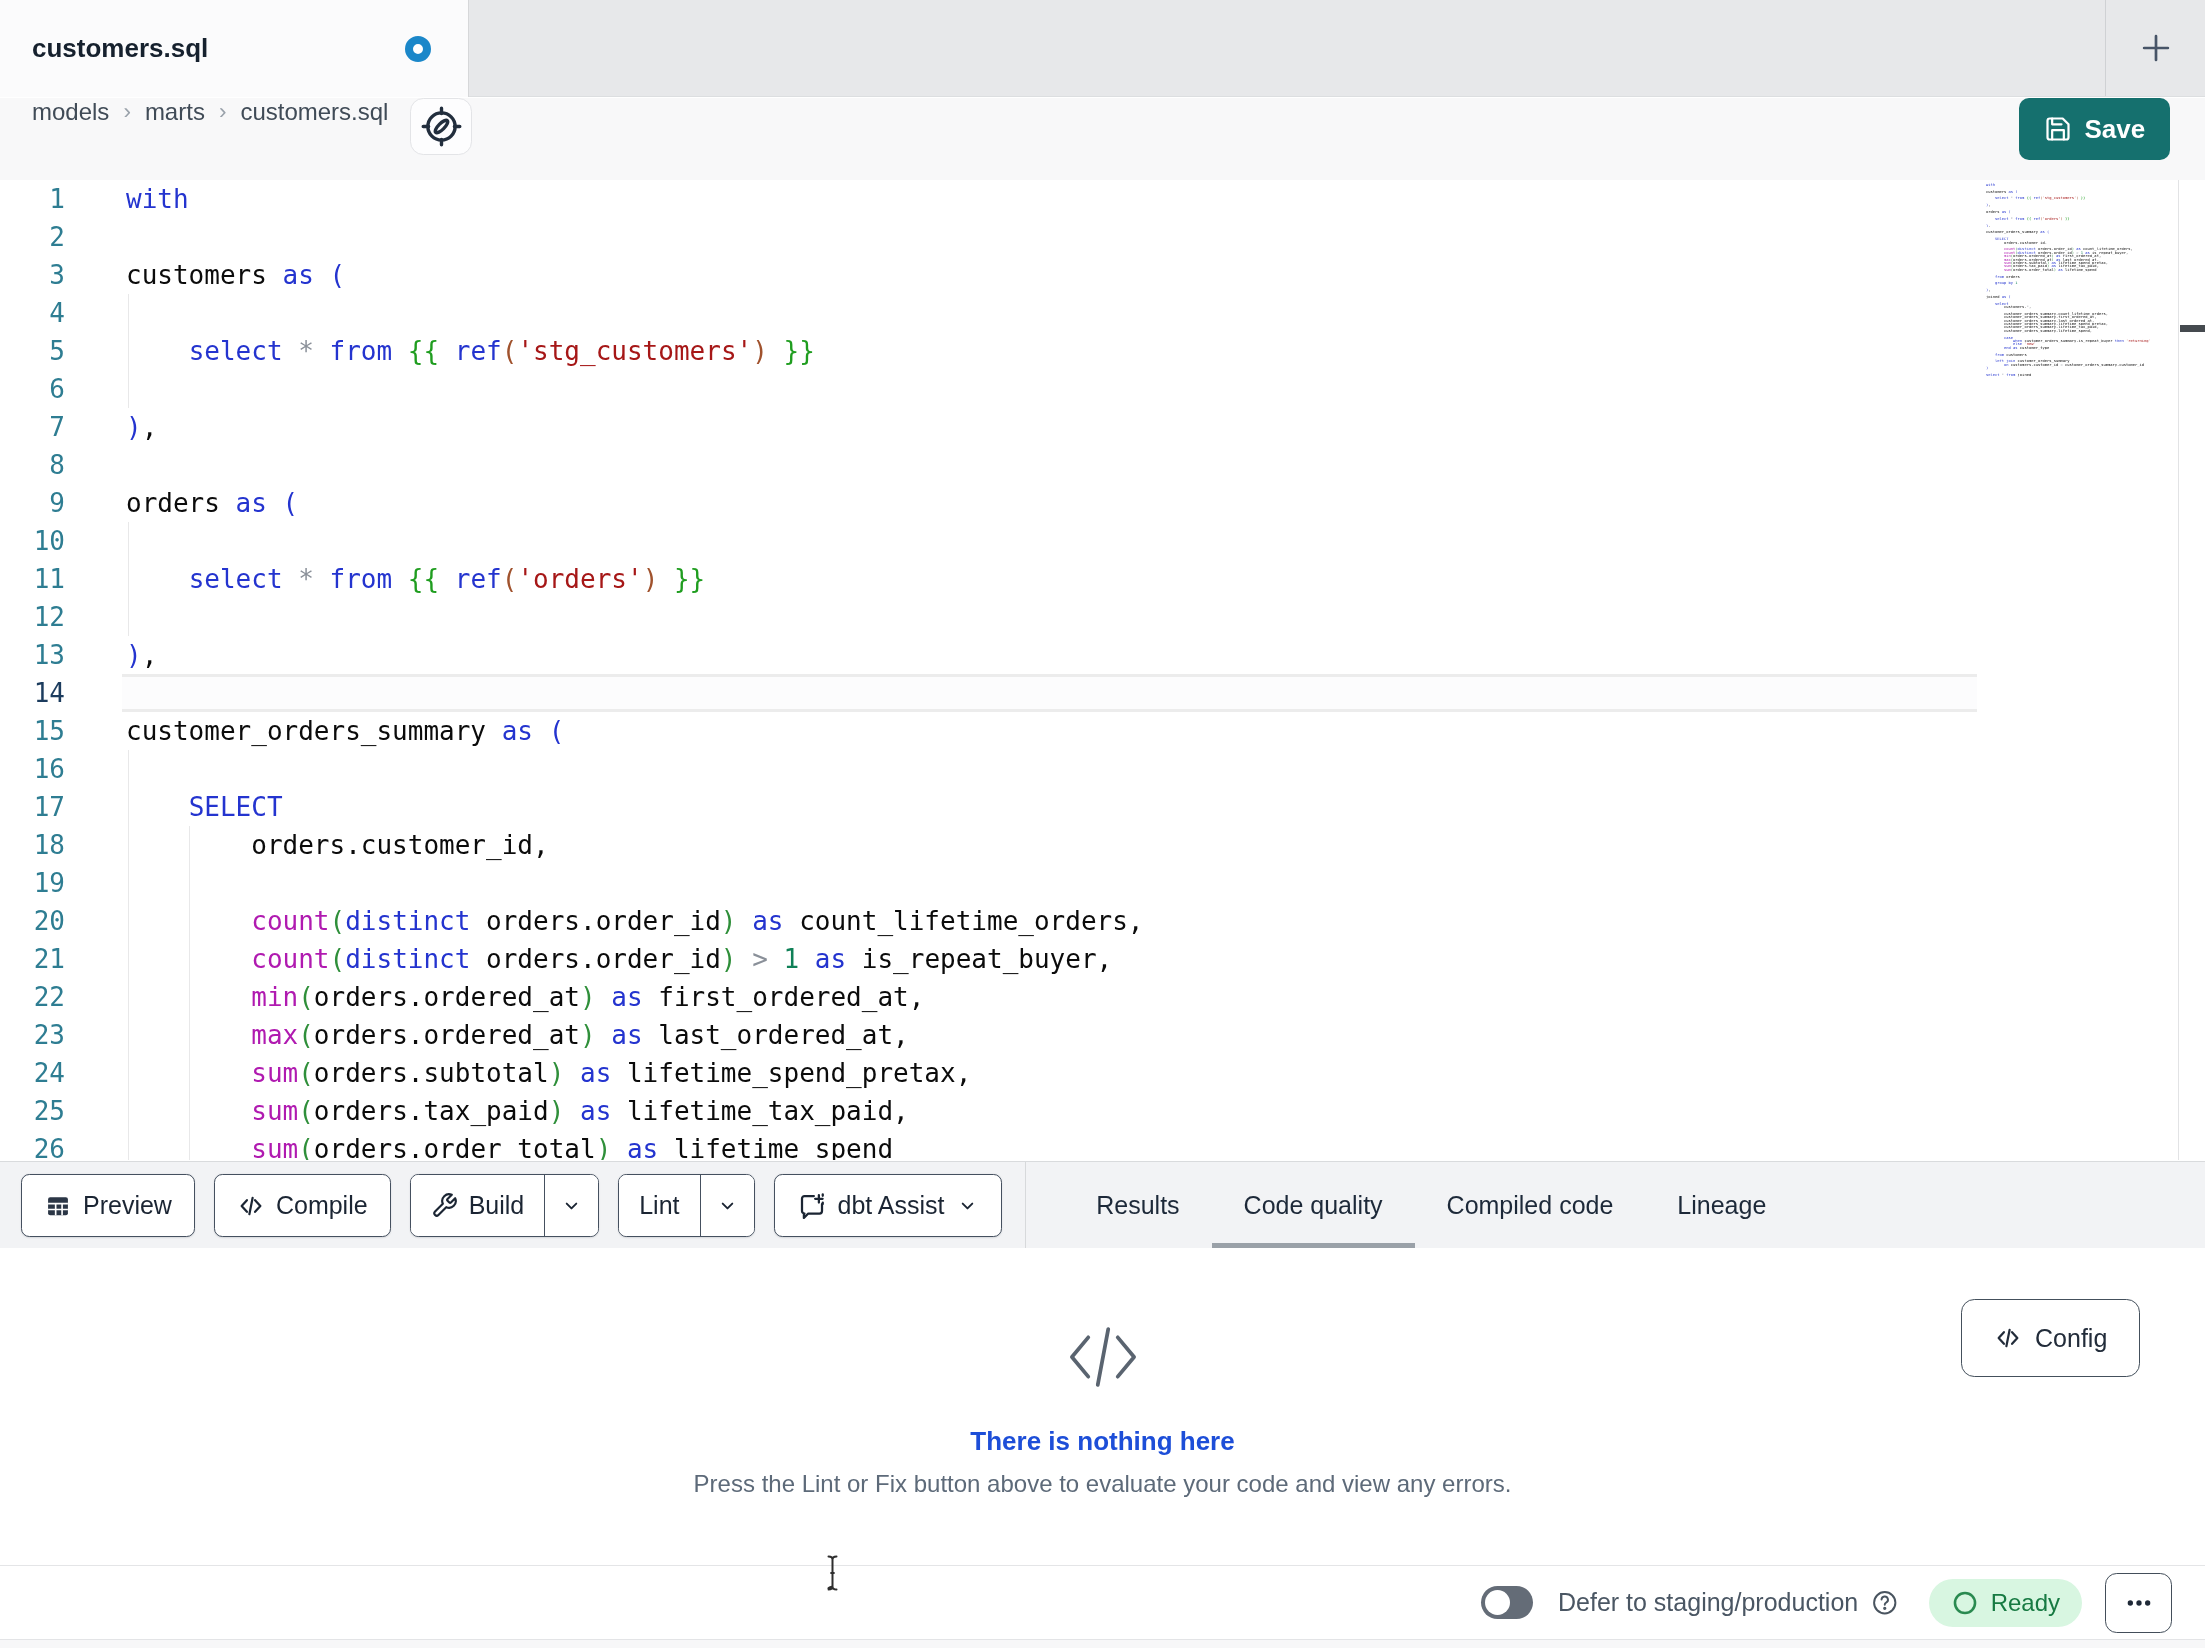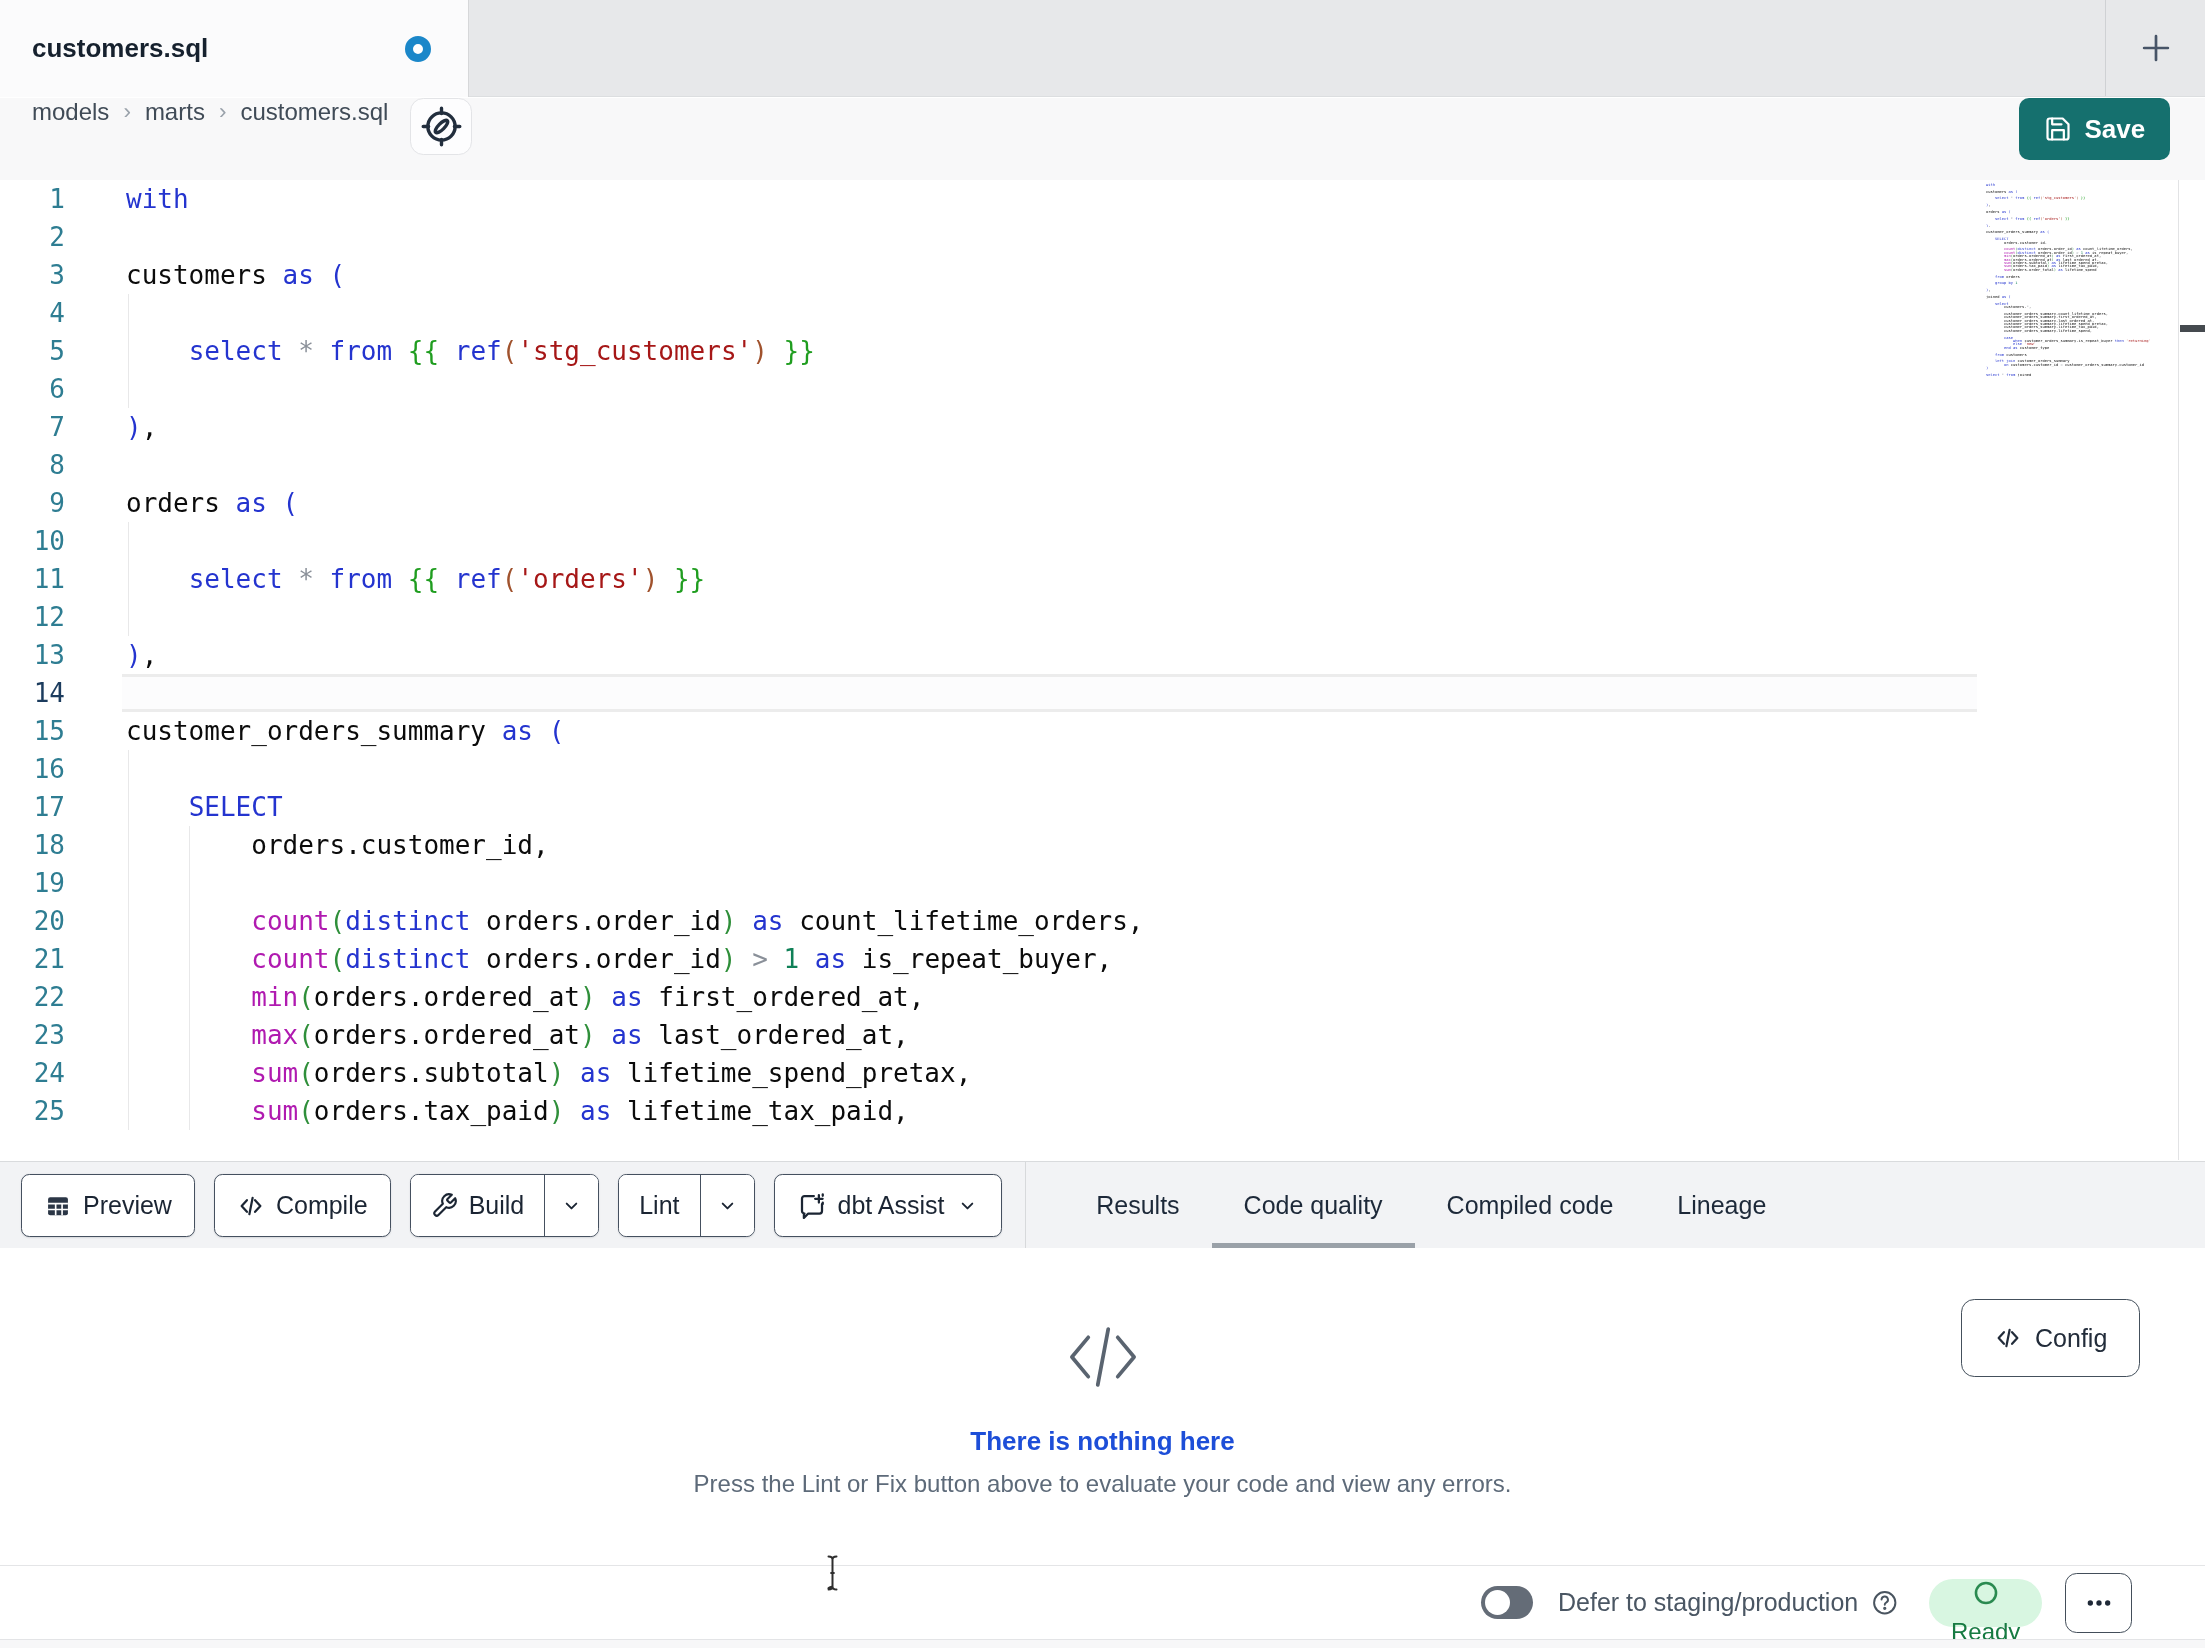--- a/index.html
+++ b/index.html
@@ -63,21 +63,21 @@
   .config-btn { position:absolute; right:65px; top:51px; width:179px; height:78px; border:1.7px solid #44505c; border-radius:13.3px;
                 background:#fff; display:flex; align-items:center; justify-content:center; gap:13.3px; font-size:25px; font-weight:500; color:#222c3a; cursor:pointer; }
   
   .statusbar { position:absolute; top:1565px; left:0; right:0; height:74px; background:#fff; border-top:0.8px solid #e4e5e7;
                display:flex; align-items:center; }
   .toggle { margin-left:1481px; width:52px; height:33px; border-radius:16.7px; background:var(--c-toggle); position:relative; flex:none; cursor:pointer; }
   .toggle .knob { position:absolute; left:4.2px; top:4.2px; width:25px; height:25px; border-radius:50%; background:#fff; }
   .defer-label { margin-left:25px; font-size:25px; color:#4a5663; white-space:nowrap; }
   .help { margin-left:13.3px; color:#49545f; display:flex; }
   .ready { margin-left:30px; height:48px; padding:0 22px; border-radius:24px; background:var(--c-ready_bg); display:flex; align-items:center; gap:11.7px;
-           font-size:24px; font-weight:500; color:var(--c-ready_text);flex-direction:column; }
+           font-size:24px; font-weight:500; color:var(--c-ready_text); }
   .dots-btn { margin-left:23px; width:67px; height:60px; border:1.7px solid #434e5a; border-radius:11.7px; background:#fff;
               display:flex; align-items:center; justify-content:center; color:#1f2937; cursor:pointer; }
   .bottom-strip { position:absolute; top:1639px; left:0; right:0; height:9.2px; background:#f7f7f8; border-top:0.8px solid #e3e4e6; }
   .ibeam { position:absolute; left:820px; top:1554px; color:#2e2e2e; z-index:10; }
   svg { display:block; }
 </style>
 </head>
 <body>
 
 <div class="screen">
@@ -146,20 +146,21 @@
         <div class="cl"><span class="ln">16</span><i class="guide g1"></i><span class="lc"></span></div>
         <div class="cl"><span class="ln">17</span><i class="guide g1"></i><span class="lc"><span class="tk-p">    </span><span class="tk-k">SELECT</span></span></div>
         <div class="cl"><span class="ln">18</span><i class="guide g1"></i><i class="guide g2"></i><span class="lc"><span class="tk-p">        orders.customer_id,</span></span></div>
         <div class="cl"><span class="ln">19</span><i class="guide g1"></i><i class="guide g2"></i><span class="lc"></span></div>
         <div class="cl"><span class="ln">20</span><i class="guide g1"></i><i class="guide g2"></i><span class="lc"><span class="tk-p">        </span><span class="tk-f">count</span><span class="tk-g">(</span><span class="tk-k">distinct</span><span class="tk-p"> orders.order_id</span><span class="tk-g">)</span><span class="tk-p"> </span><span class="tk-k">as</span><span class="tk-p"> count_lifetime_orders,</span></span></div>
         <div class="cl"><span class="ln">21</span><i class="guide g1"></i><i class="guide g2"></i><span class="lc"><span class="tk-p">        </span><span class="tk-f">count</span><span class="tk-g">(</span><span class="tk-k">distinct</span><span class="tk-p"> orders.order_id</span><span class="tk-g">)</span><span class="tk-p"> </span><span class="tk-o">&gt;</span><span class="tk-p"> </span><span class="tk-n">1</span><span class="tk-p"> </span><span class="tk-k">as</span><span class="tk-p"> is_repeat_buyer,</span></span></div>
         <div class="cl"><span class="ln">22</span><i class="guide g1"></i><i class="guide g2"></i><span class="lc"><span class="tk-p">        </span><span class="tk-f">min</span><span class="tk-g">(</span><span class="tk-p">orders.ordered_at</span><span class="tk-g">)</span><span class="tk-p"> </span><span class="tk-k">as</span><span class="tk-p"> first_ordered_at,</span></span></div>
         <div class="cl"><span class="ln">23</span><i class="guide g1"></i><i class="guide g2"></i><span class="lc"><span class="tk-p">        </span><span class="tk-f">max</span><span class="tk-g">(</span><span class="tk-p">orders.ordered_at</span><span class="tk-g">)</span><span class="tk-p"> </span><span class="tk-k">as</span><span class="tk-p"> last_ordered_at,</span></span></div>
         <div class="cl"><span class="ln">24</span><i class="guide g1"></i><i class="guide g2"></i><span class="lc"><span class="tk-p">        </span><span class="tk-f">sum</span><span class="tk-g">(</span><span class="tk-p">orders.subtotal</span><span class="tk-g">)</span><span class="tk-p"> </span><span class="tk-k">as</span><span class="tk-p"> lifetime_spend_pretax,</span></span></div>
         <div class="cl"><span class="ln">25</span><i class="guide g1"></i><i class="guide g2"></i><span class="lc"><span class="tk-p">        </span><span class="tk-f">sum</span><span class="tk-g">(</span><span class="tk-p">orders.tax_paid</span><span class="tk-g">)</span><span class="tk-p"> </span><span class="tk-k">as</span><span class="tk-p"> lifetime_tax_paid,</span></span></div>
+        <div class="cl"><span class="ln">26</span><i class="guide g1"></i><i class="guide g2"></i><span class="lc"><span class="tk-p">        </span><span class="tk-f">sum</span><span class="tk-g">(</span><span class="tk-p">orders.order_total</span><span class="tk-g">)</span><span class="tk-p"> </span><span class="tk-k">as</span><span class="tk-p"> lifetime_spend</span></span></div>
       </div>
     <div class="minimap" id="minimap"><div class="mm-line"><span class="tk-k">with</span></div><div class="mm-line"></div><div class="mm-line"><span class="tk-p">customers </span><span class="tk-k">as </span><span class="tk-k">(</span></div><div class="mm-line"></div><div class="mm-line"><span class="tk-p">    </span><span class="tk-k">select</span><span class="tk-p"> </span><span class="tk-o">*</span><span class="tk-p"> </span><span class="tk-k">from</span><span class="tk-p"> </span><span class="tk-j">{{ </span><span class="tk-k">ref</span><span class="tk-b">(</span><span class="tk-s">'stg_customers'</span><span class="tk-b">)</span><span class="tk-j"> }}</span></div><div class="mm-line"></div><div class="mm-line"><span class="tk-k">)</span><span class="tk-p">,</span></div><div class="mm-line"></div><div class="mm-line"><span class="tk-p">orders </span><span class="tk-k">as </span><span class="tk-k">(</span></div><div class="mm-line"></div><div class="mm-line"><span class="tk-p">    </span><span class="tk-k">select</span><span class="tk-p"> </span><span class="tk-o">*</span><span class="tk-p"> </span><span class="tk-k">from</span><span class="tk-p"> </span><span class="tk-j">{{ </span><span class="tk-k">ref</span><span class="tk-b">(</span><span class="tk-s">'orders'</span><span class="tk-b">)</span><span class="tk-j"> }}</span></div><div class="mm-line"></div><div class="mm-line"><span class="tk-k">)</span><span class="tk-p">,</span></div><div class="mm-line"></div><div class="mm-line"><span class="tk-p">customer_orders_summary </span><span class="tk-k">as </span><span class="tk-k">(</span></div><div class="mm-line"></div><div class="mm-line"><span class="tk-p">    </span><span class="tk-k">SELECT</span></div><div class="mm-line"><span class="tk-p">        orders.customer_id,</span></div><div class="mm-line"></div><div class="mm-line"><span class="tk-p">        </span><span class="tk-f">count</span><span class="tk-g">(</span><span class="tk-k">distinct</span><span class="tk-p"> orders.order_id</span><span class="tk-g">)</span><span class="tk-p"> </span><span class="tk-k">as</span><span class="tk-p"> count_lifetime_orders,</span></div><div class="mm-line"><span class="tk-p">        </span><span class="tk-f">count</span><span class="tk-g">(</span><span class="tk-k">distinct</span><span class="tk-p"> orders.order_id</span><span class="tk-g">)</span><span class="tk-p"> </span><span class="tk-o">&gt;</span><span class="tk-p"> </span><span class="tk-n">1</span><span class="tk-p"> </span><span class="tk-k">as</span><span class="tk-p"> is_repeat_buyer,</span></div><div class="mm-line"><span class="tk-p">        </span><span class="tk-f">min</span><span class="tk-g">(</span><span class="tk-p">orders.ordered_at</span><span class="tk-g">)</span><span class="tk-p"> </span><span class="tk-k">as</span><span class="tk-p"> first_ordered_at,</span></div><div class="mm-line"><span class="tk-p">        </span><span class="tk-f">max</span><span class="tk-g">(</span><span class="tk-p">orders.ordered_at</span><span class="tk-g">)</span><span class="tk-p"> </span><span class="tk-k">as</span><span class="tk-p"> last_ordered_at,</span></div><div class="mm-line"><span class="tk-p">        </span><span class="tk-f">sum</span><span class="tk-g">(</span><span class="tk-p">orders.subtotal</span><span class="tk-g">)</span><span class="tk-p"> </span><span class="tk-k">as</span><span class="tk-p"> lifetime_spend_pretax,</span></div><div class="mm-line"><span class="tk-p">        </span><span class="tk-f">sum</span><span class="tk-g">(</span><span class="tk-p">orders.tax_paid</span><span class="tk-g">)</span><span class="tk-p"> </span><span class="tk-k">as</span><span class="tk-p"> lifetime_tax_paid,</span></div><div class="mm-line"><span class="tk-p">        </span><span class="tk-f">sum</span><span class="tk-g">(</span><span class="tk-p">orders.order_total</span><span class="tk-g">)</span><span class="tk-p"> </span><span class="tk-k">as</span><span class="tk-p"> lifetime_spend</span></div><div class="mm-line"></div><div class="mm-line"><span class="tk-p">    </span><span class="tk-k">from</span><span class="tk-p"> orders</span></div><div class="mm-line"></div><div class="mm-line"><span class="tk-p">    </span><span class="tk-k">group by</span><span class="tk-p"> </span><span class="tk-n">1</span></div><div class="mm-line"></div><div class="mm-line"><span class="tk-k">)</span><span class="tk-p">,</span></div><div class="mm-line"></div><div class="mm-line"><span class="tk-p">joined </span><span class="tk-k">as </span><span class="tk-k">(</span></div><div class="mm-line"></div><div class="mm-line"><span class="tk-p">    </span><span class="tk-k">select</span></div><div class="mm-line"><span class="tk-p">        customers.</span><span class="tk-o">*</span><span class="tk-p">,</span></div><div class="mm-line"></div><div class="mm-line"><span class="tk-p">        customer_orders_summary.count_lifetime_orders,</span></div><div class="mm-line"><span class="tk-p">        customer_orders_summary.first_ordered_at,</span></div><div class="mm-line"><span class="tk-p">        customer_orders_summary.last_ordered_at,</span></div><div class="mm-line"><span class="tk-p">        customer_orders_summary.lifetime_spend_pretax,</span></div><div class="mm-line"><span class="tk-p">        customer_orders_summary.lifetime_tax_paid,</span></div><div class="mm-line"><span class="tk-p">        customer_orders_summary.lifetime_spend,</span></div><div class="mm-line"></div><div class="mm-line"><span class="tk-p">        </span><span class="tk-k">case</span></div><div class="mm-line"><span class="tk-p">            </span><span class="tk-k">when</span><span class="tk-p"> customer_orders_summary.is_repeat_buyer </span><span class="tk-k">then</span><span class="tk-p"> </span><span class="tk-s">'returning'</span></div><div class="mm-line"><span class="tk-p">            </span><span class="tk-k">else</span><span class="tk-p"> </span><span class="tk-s">'new'</span></div><div class="mm-line"><span class="tk-p">        </span><span class="tk-k">end</span><span class="tk-p"> </span><span class="tk-k">as</span><span class="tk-p"> customer_type</span></div><div class="mm-line"></div><div class="mm-line"><span class="tk-p">    </span><span class="tk-k">from</span><span class="tk-p"> customers</span></div><div class="mm-line"></div><div class="mm-line"><span class="tk-p">    </span><span class="tk-k">left join</span><span class="tk-p"> customer_orders_summary</span></div><div class="mm-line"><span class="tk-p">        </span><span class="tk-k">on</span><span class="tk-p"> customers.customer_id </span><span class="tk-o">=</span><span class="tk-p"> customer_orders_summary.customer_id</span></div><div class="mm-line"><span class="tk-k">)</span></div><div class="mm-line"></div><div class="mm-line"><span class="tk-k">select</span><span class="tk-p"> </span><span class="tk-o">*</span><span class="tk-p"> </span><span class="tk-k">from</span><span class="tk-p"> joined</span></div></div>
     <div class="overview-ruler">
       <div class="ruler-marker"></div>
     </div>
   </div>
 
   <div class="actionbar">
     <button class="btn">
       <span>

